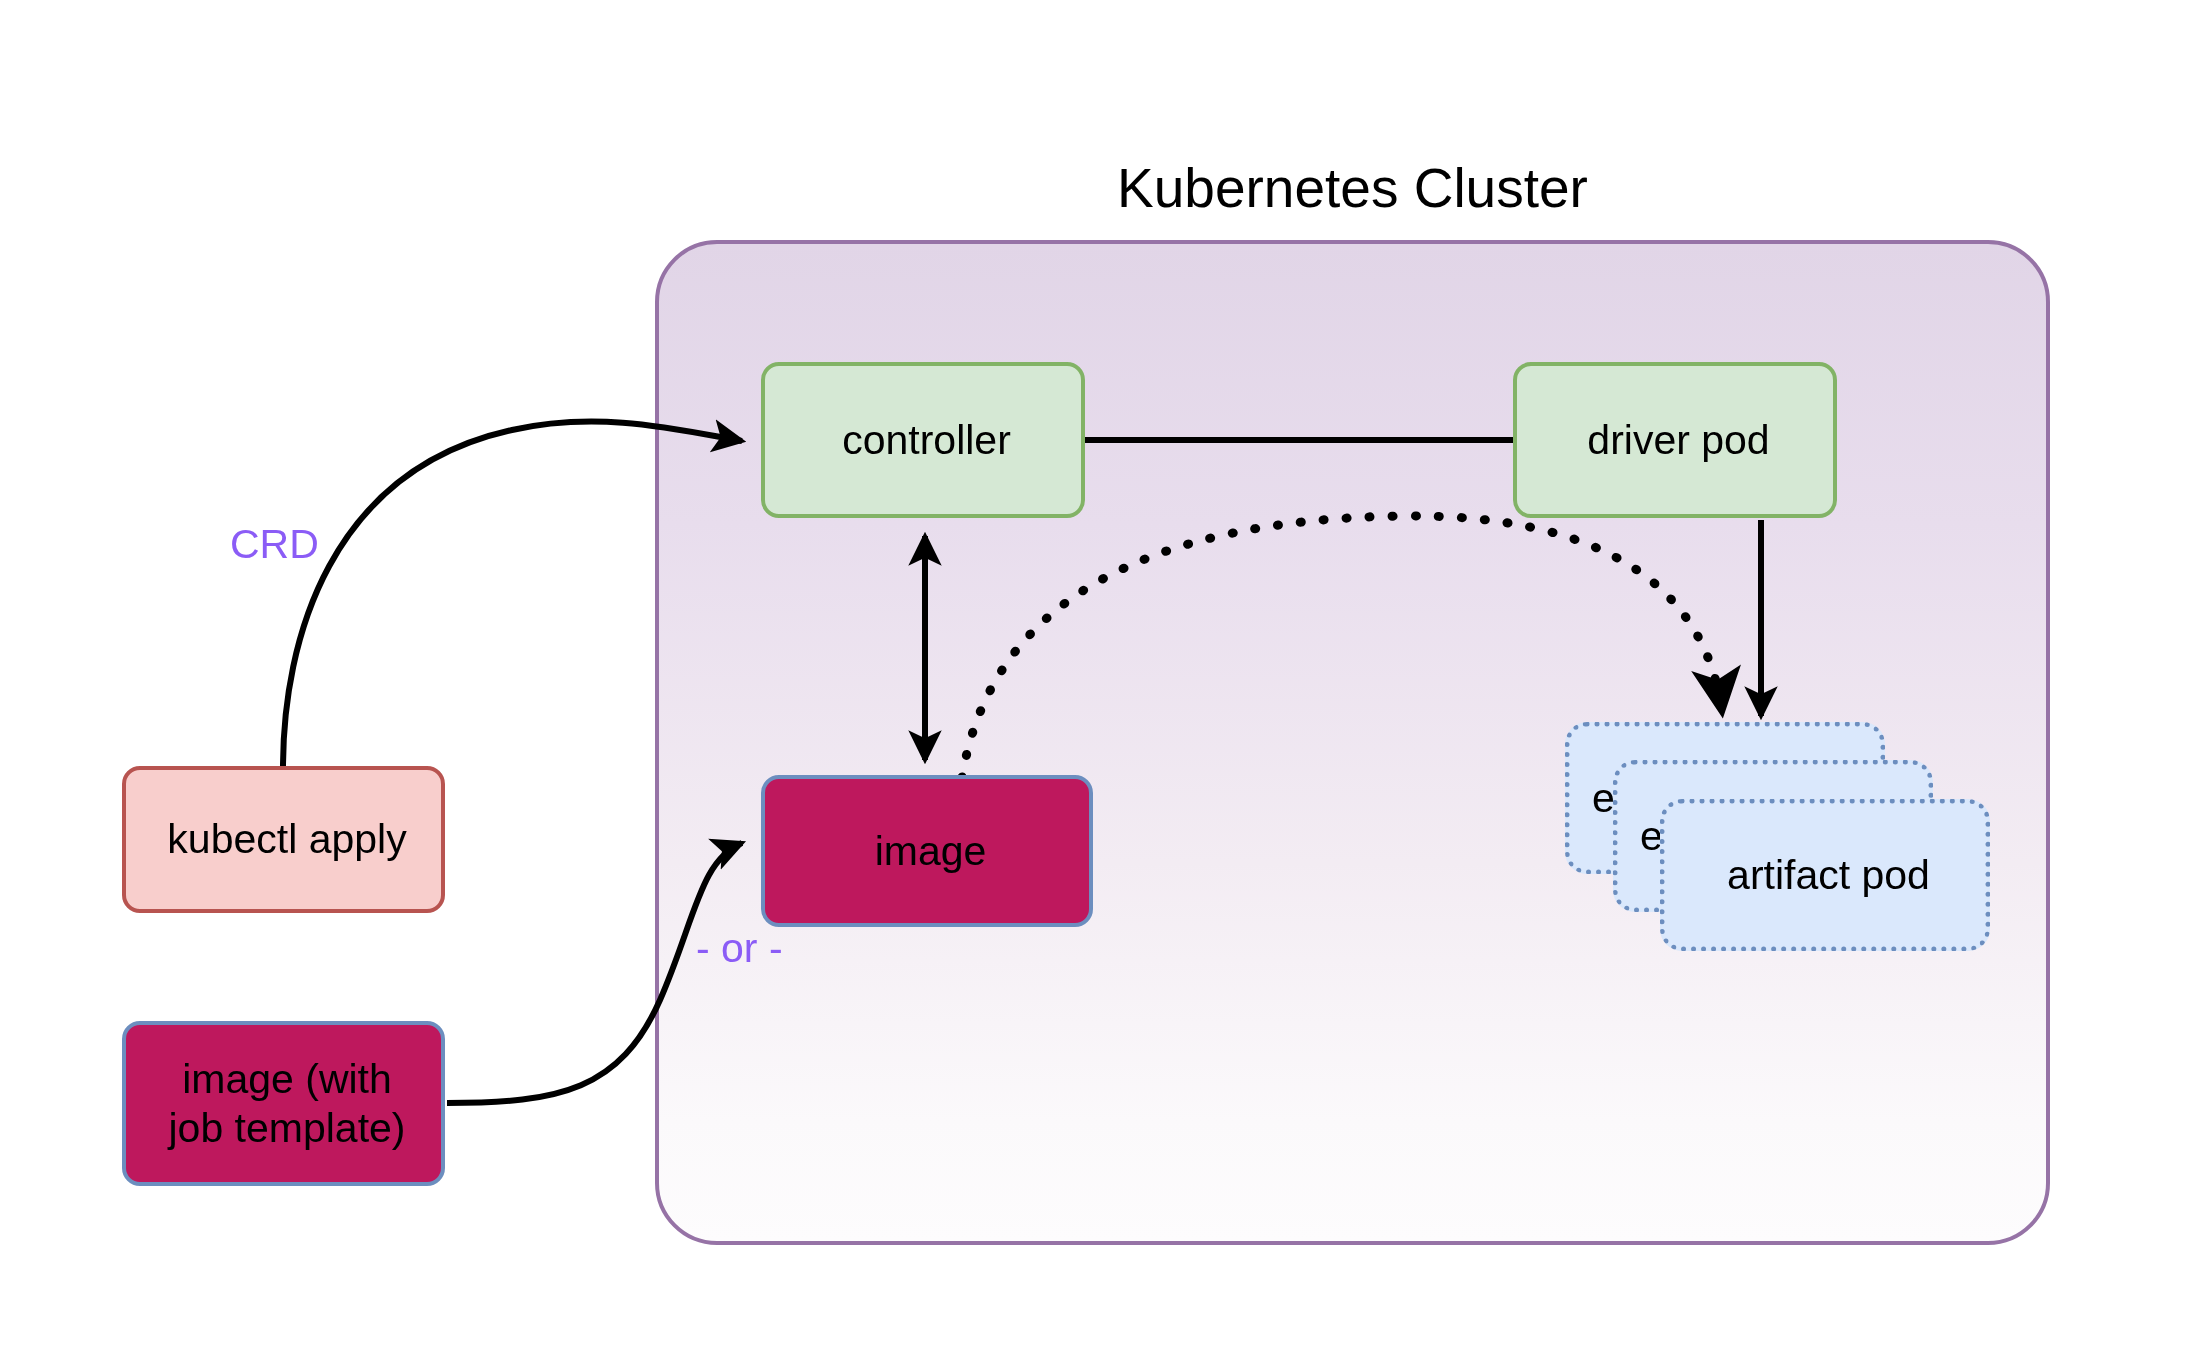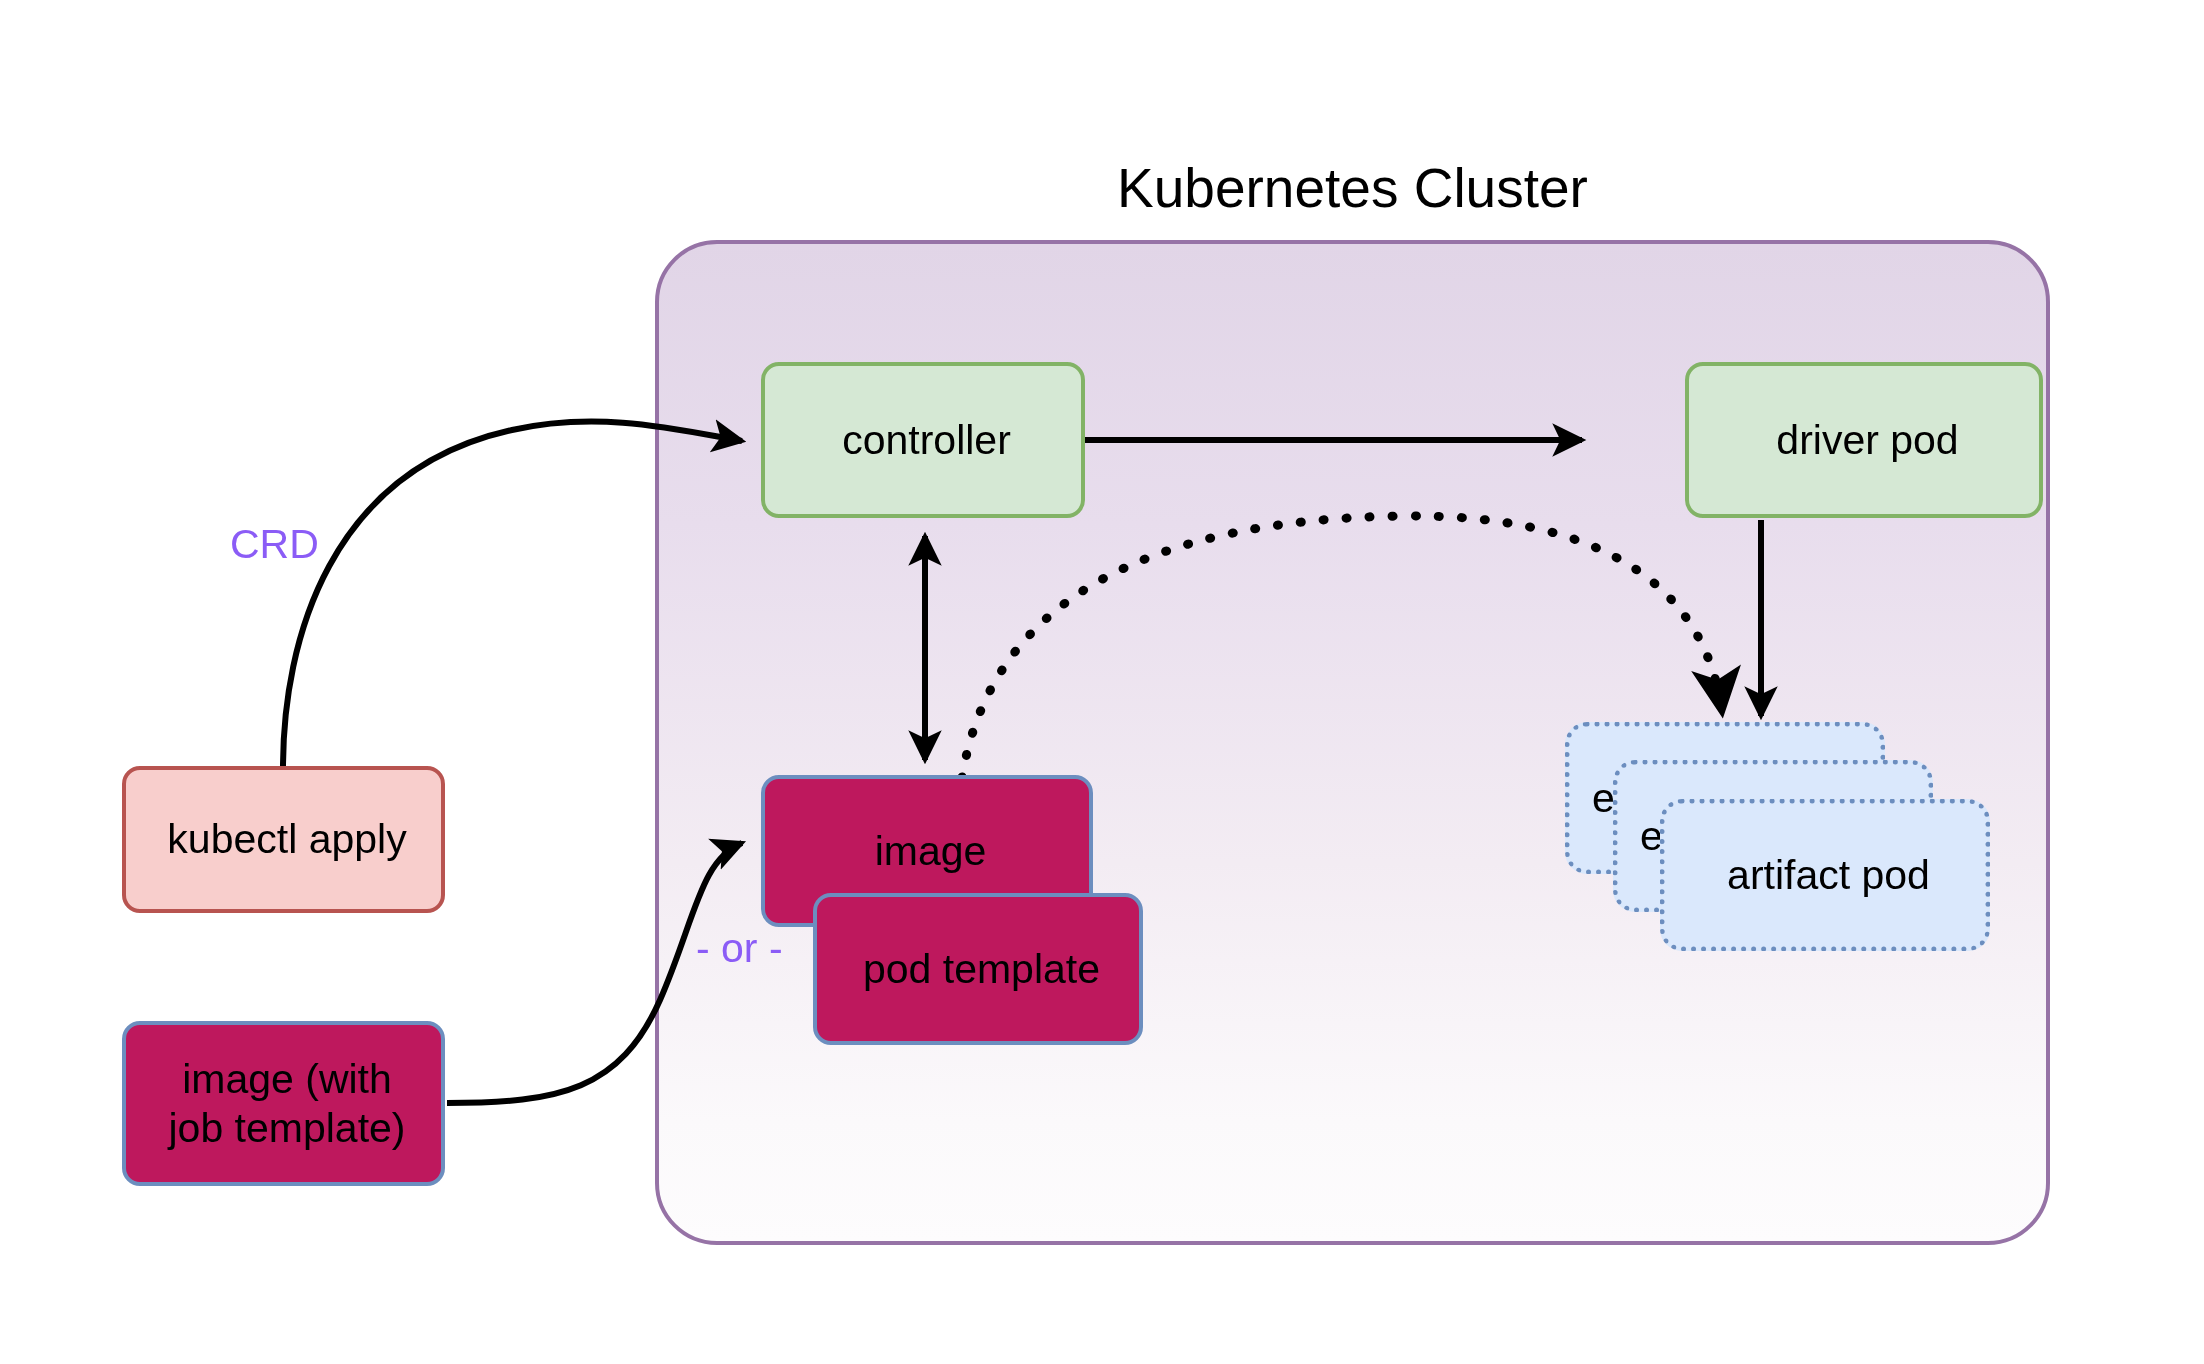--- a/index.html
+++ b/index.html
@@ -140,41 +140,38 @@
 
     <path d="M 962 778 C 990 600 1150 520 1400 516 C 1600 513 1705 585 1722 712" fill="none" stroke="#000000" stroke-width="9" stroke-linecap="round" stroke-dasharray="1 22" marker-end="url(#arrowDotted)"></path>
 
     <path d="M 447 1103 C 560 1103 620 1090 660 1000 C 695 920 700 860 742 843" fill="none" stroke="#000000" stroke-width="6" marker-end="url(#arrowSolid)"></path>
   </svg>
 
   <div class="node green" style="left:761px; top:362px; width:324px; height:156px;">
     <span class="node-label">controller</span>
   </div>
 
-  <div class="node green" style="left:1685px; top:362px; width:358px; height:156px;text-align:right;">
+  <div class="node green" style="left:1513px; top:362px; width:324px; height:156px;text-align:right;">
     <span class="node-label">driver pod</span>
   </div>
 
   <div class="node blue-dotted" style="left:1565px; top:722px; width:320px; height:152px; z-index:21;">
     <span class="node-label stack-label-left">e</span>
   </div>
   <div class="node blue-dotted" style="left:1613px; top:760px; width:320px; height:152px; z-index:22;">
     <span class="node-label stack-label-left">e</span>
   </div>
   <div class="node blue-dotted" style="left:1660px; top:799px; width:330px; height:152px; z-index:23;">
     <span class="node-label">artifact pod</span>
   </div>
 
   <div class="node blue" style="left:761px; top:775px; width:332px; height:152px; z-index:24;">
     <span class="node-label">image</span>
   </div>
 
-  <div class="node blue" style="left:813px; top:893px; width:330px; height:152px; z-index:25;">
-    <span class="node-label">pod template</span>
-  </div>
 
   <div class="node red" style="left:122px; top:766px; width:323px; height:147px;">
     <span class="node-label">kubectl apply</span>
   </div>
 
   <div class="node blue" style="left:122px; top:1021px; width:323px; height:165px; flex-direction:column;">
     <span class="node-label">image (with</span>
     <span class="node-label">job template)</span>
   </div>
 

